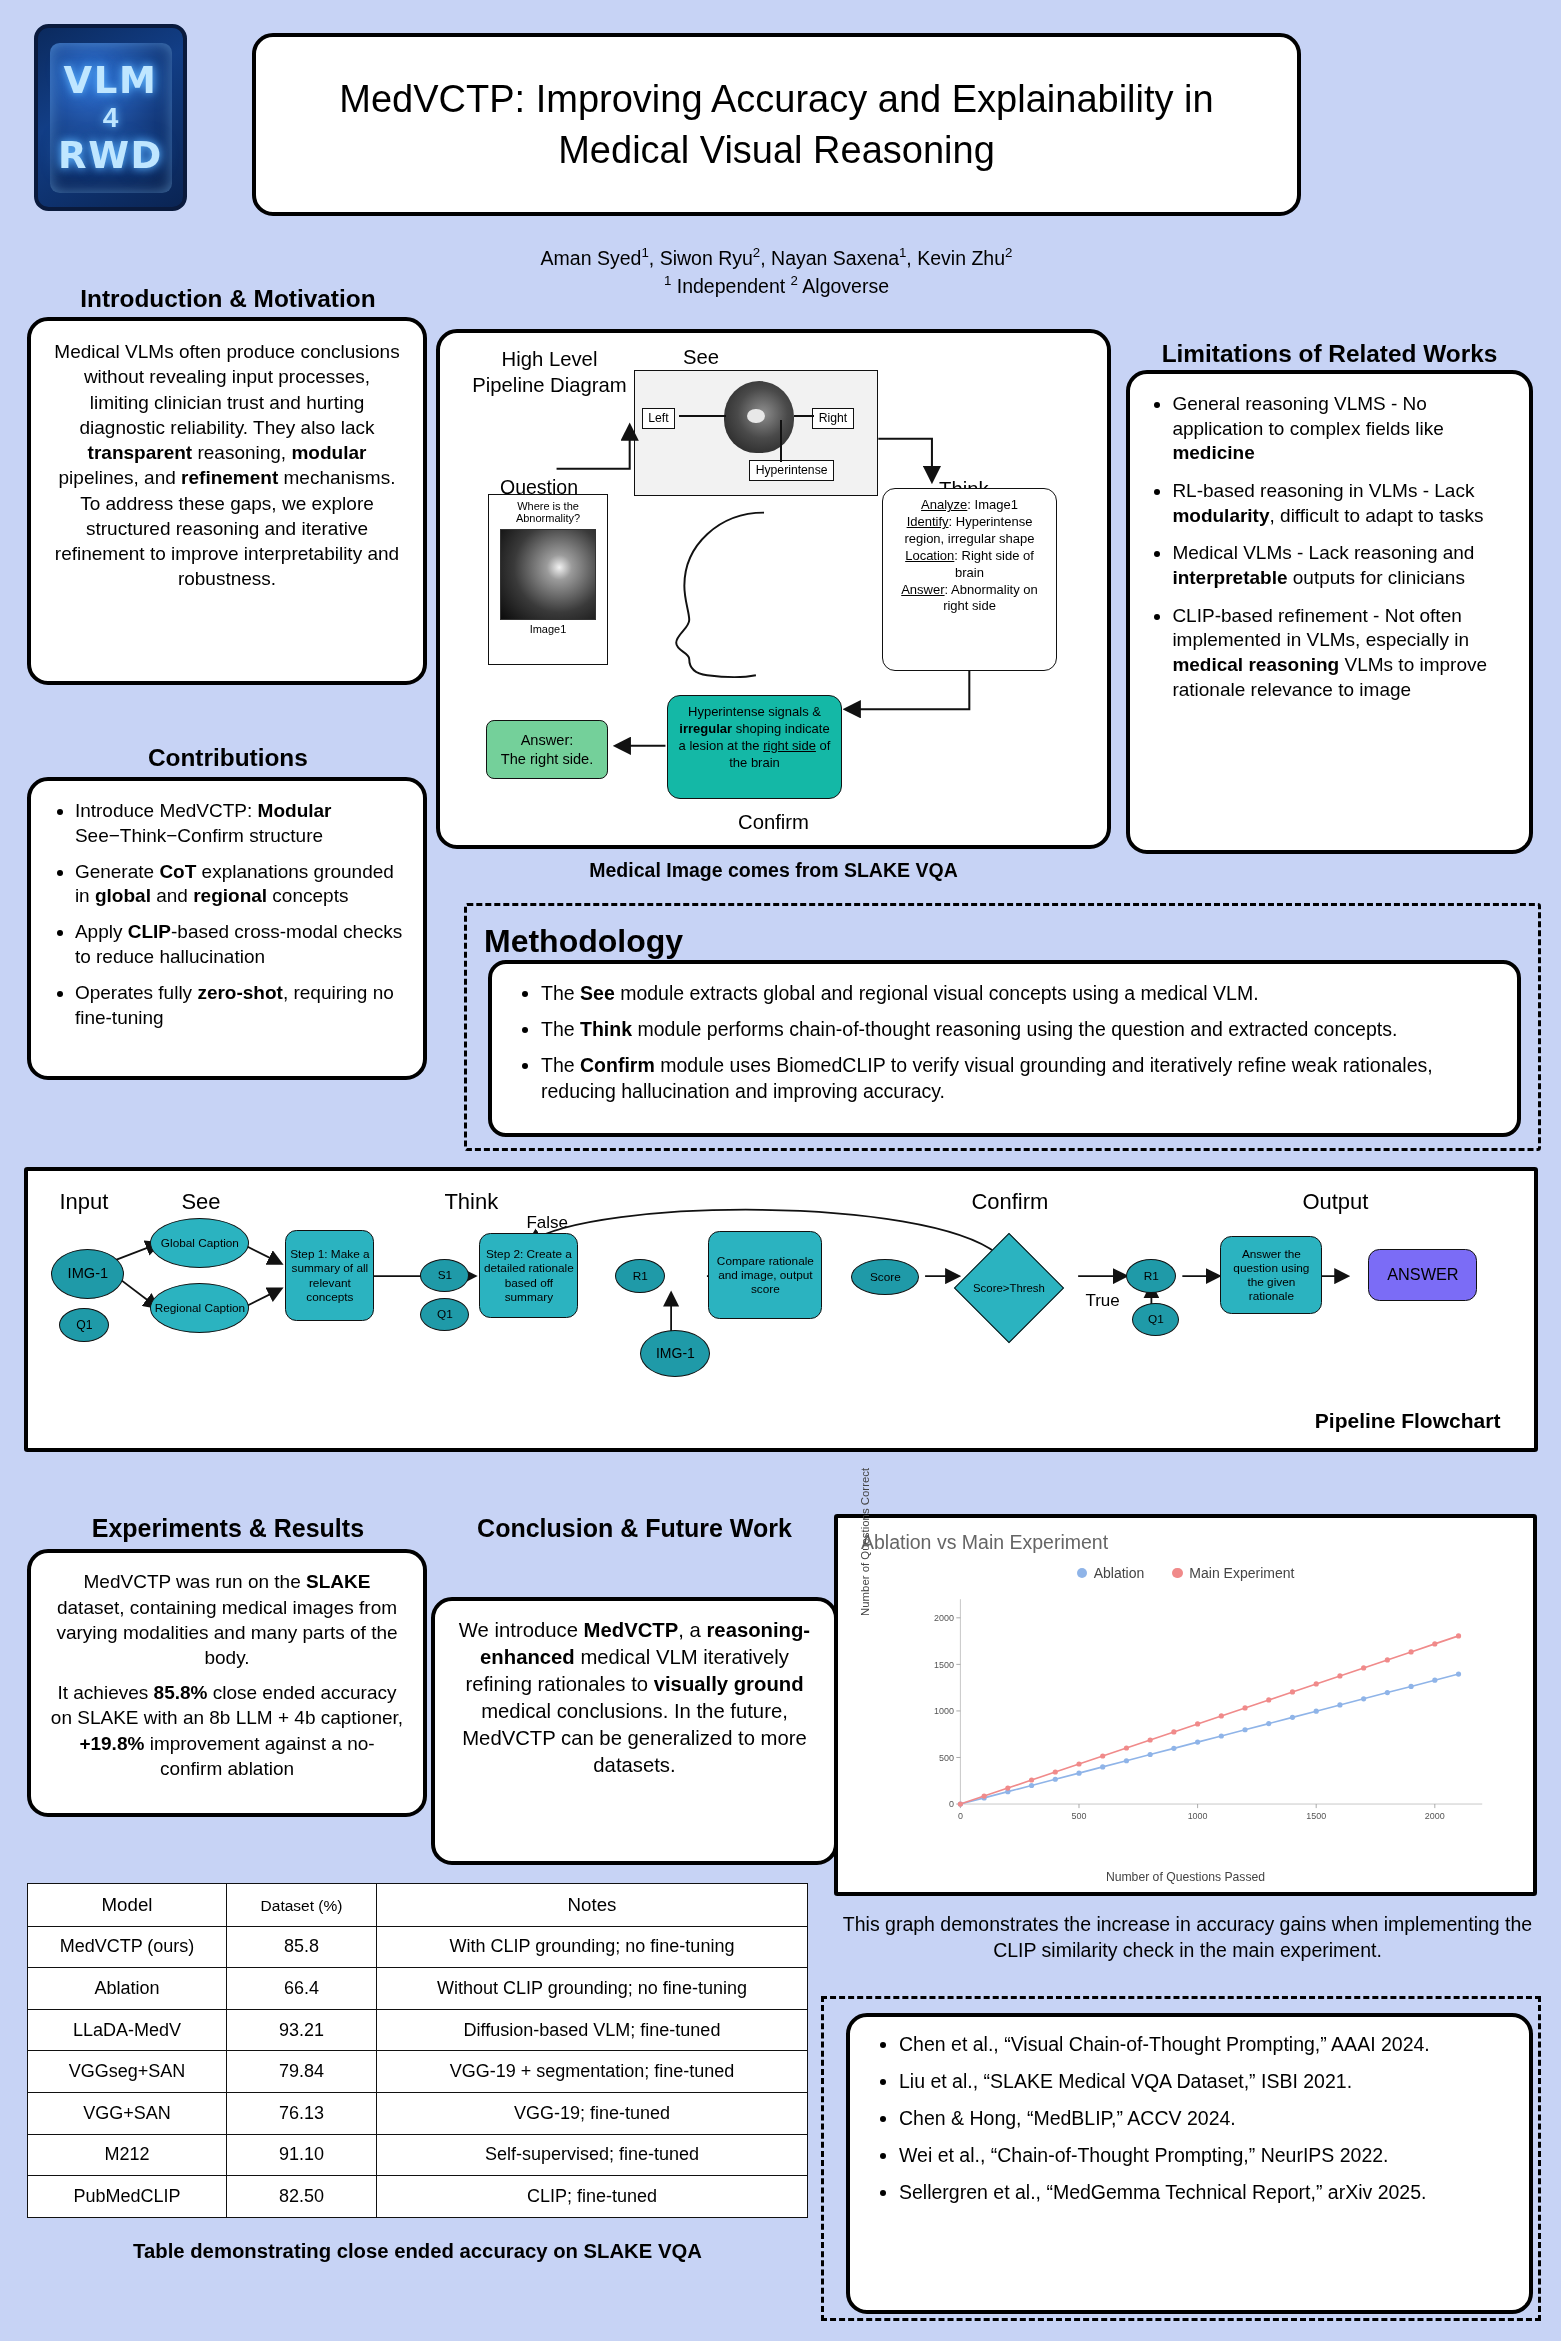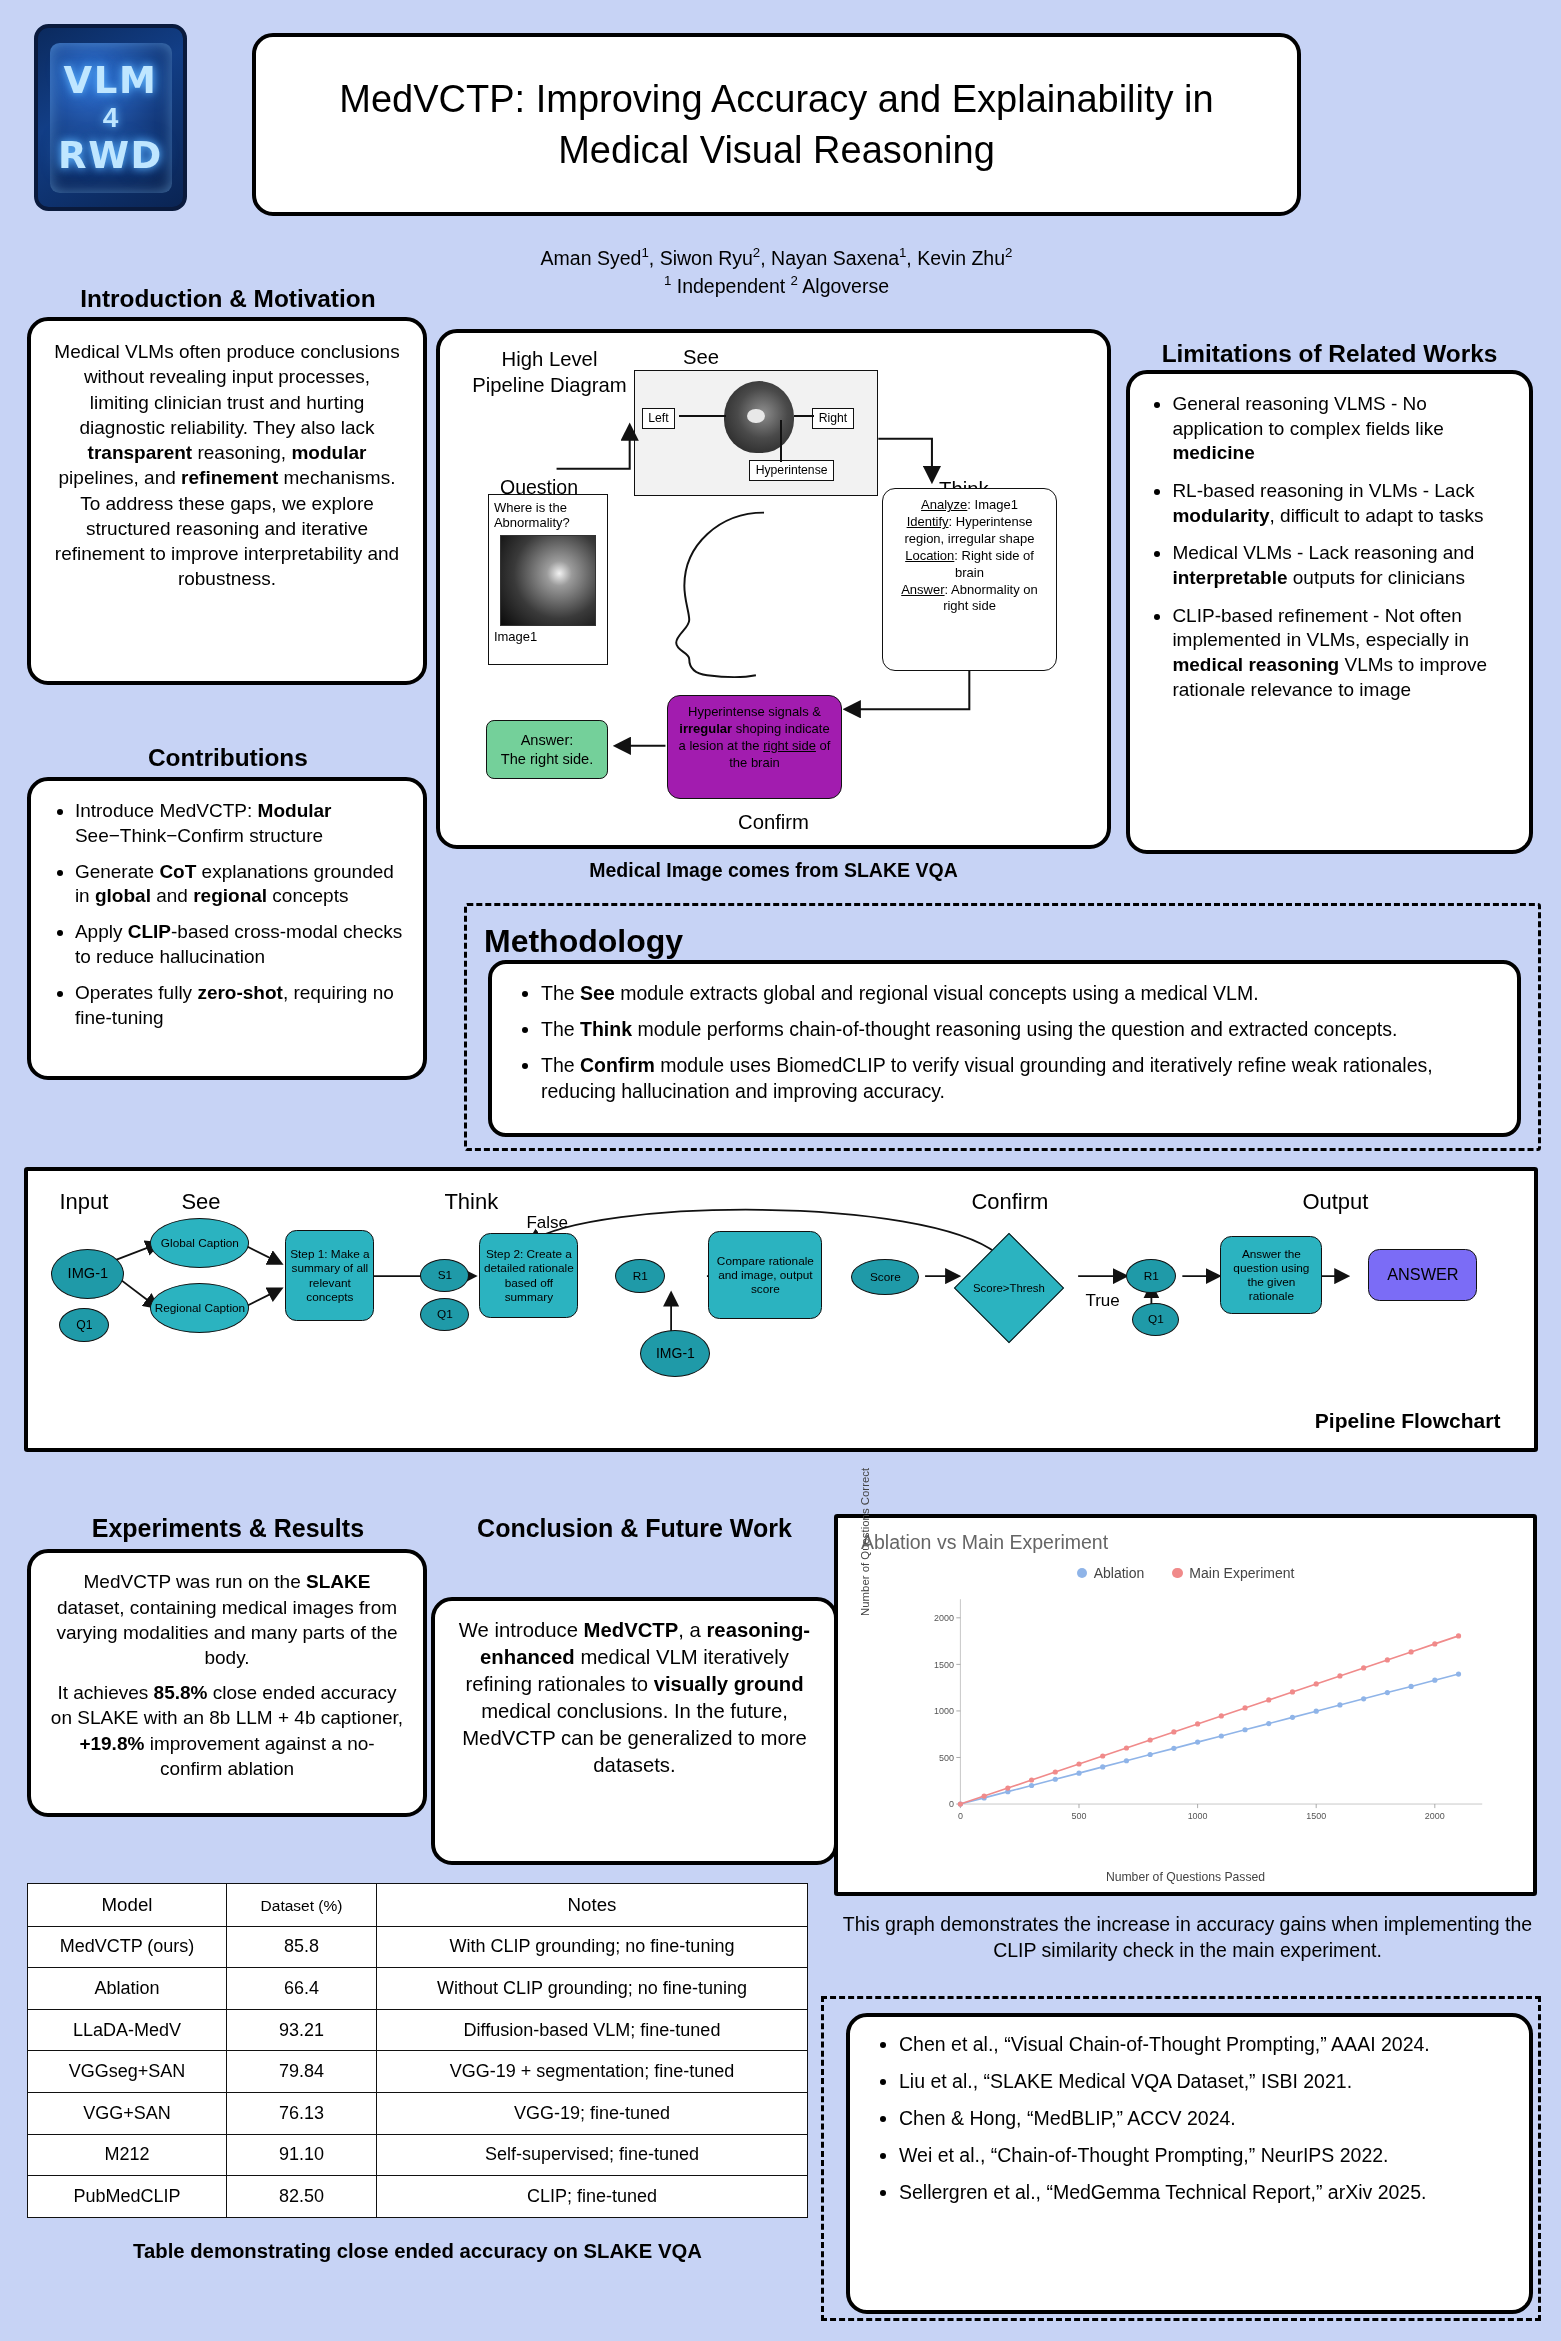--- a/index.html
+++ b/index.html
@@ -94,39 +94,39 @@
   .brain-spot { position: absolute; left: 23px; top: 28px; width: 18px; height: 14.6px; border-radius: 50%; background: #e8e8e8; }
   .mini-tag {
     position: absolute; background: #fff; border: 1.3px solid #111; font-size: 12.2px;
     padding: 2.4px 5.7px; white-space: nowrap;
   }
   .conn { position: absolute; background: #111; }
 
   .q-card {
     position: absolute; left: 488px; top: 494px; width: 120px; height: 171px;
     background: #fff; border: 1.6px solid #111; padding: 4.9px;
-    font-size: 13px; text-align: left;
+    font-size: 11px; text-align: center;
   }
   .q-img {
     width: 96px; height: 91px; margin: 4.9px auto 3.3px auto;
     background: radial-gradient(circle at 62% 42%, #f2f2f2 0%, #9b9b9b 16%, #3a3a3a 58%, #0a0a0a 100%);
     border: 0.8px solid #333;
   }
   .head-silhouette {
     position: absolute; left: 642px; top: 498px; width: 179px; height: 187px;
   }
   .think-card {
     position: absolute; left: 882px; top: 488px; width: 175px; height: 183px;
     background: #fff; border: 1.6px solid #111; border-radius: 13px;
     font-size: 13px; padding: 8.1px 8.1px; line-height: 1.3; text-align: center;
   }
   .think-card u { text-decoration: underline; }
   .confirm-card {
     position: absolute; left: 667px; top: 695px; width: 175px; height: 104px;
-    background: #a21caf; border: 1.6px solid #111; border-radius: 13px;
+    background: #14b8a6; border: 1.6px solid #111; border-radius: 13px;
     font-size: 13px; padding: 8.1px; text-align: center; line-height: 1.3;
   }
   .answer-card {
     position: absolute; left: 486px; top: 720px; width: 122px; height: 59px;
     background: #74d09a; border: 1.6px solid #111; border-radius: 8.1px;
     display: flex; align-items: center; justify-content: center;
     font-size: 14.6px; text-align: center; line-height: 1.25;
   }
 
   

